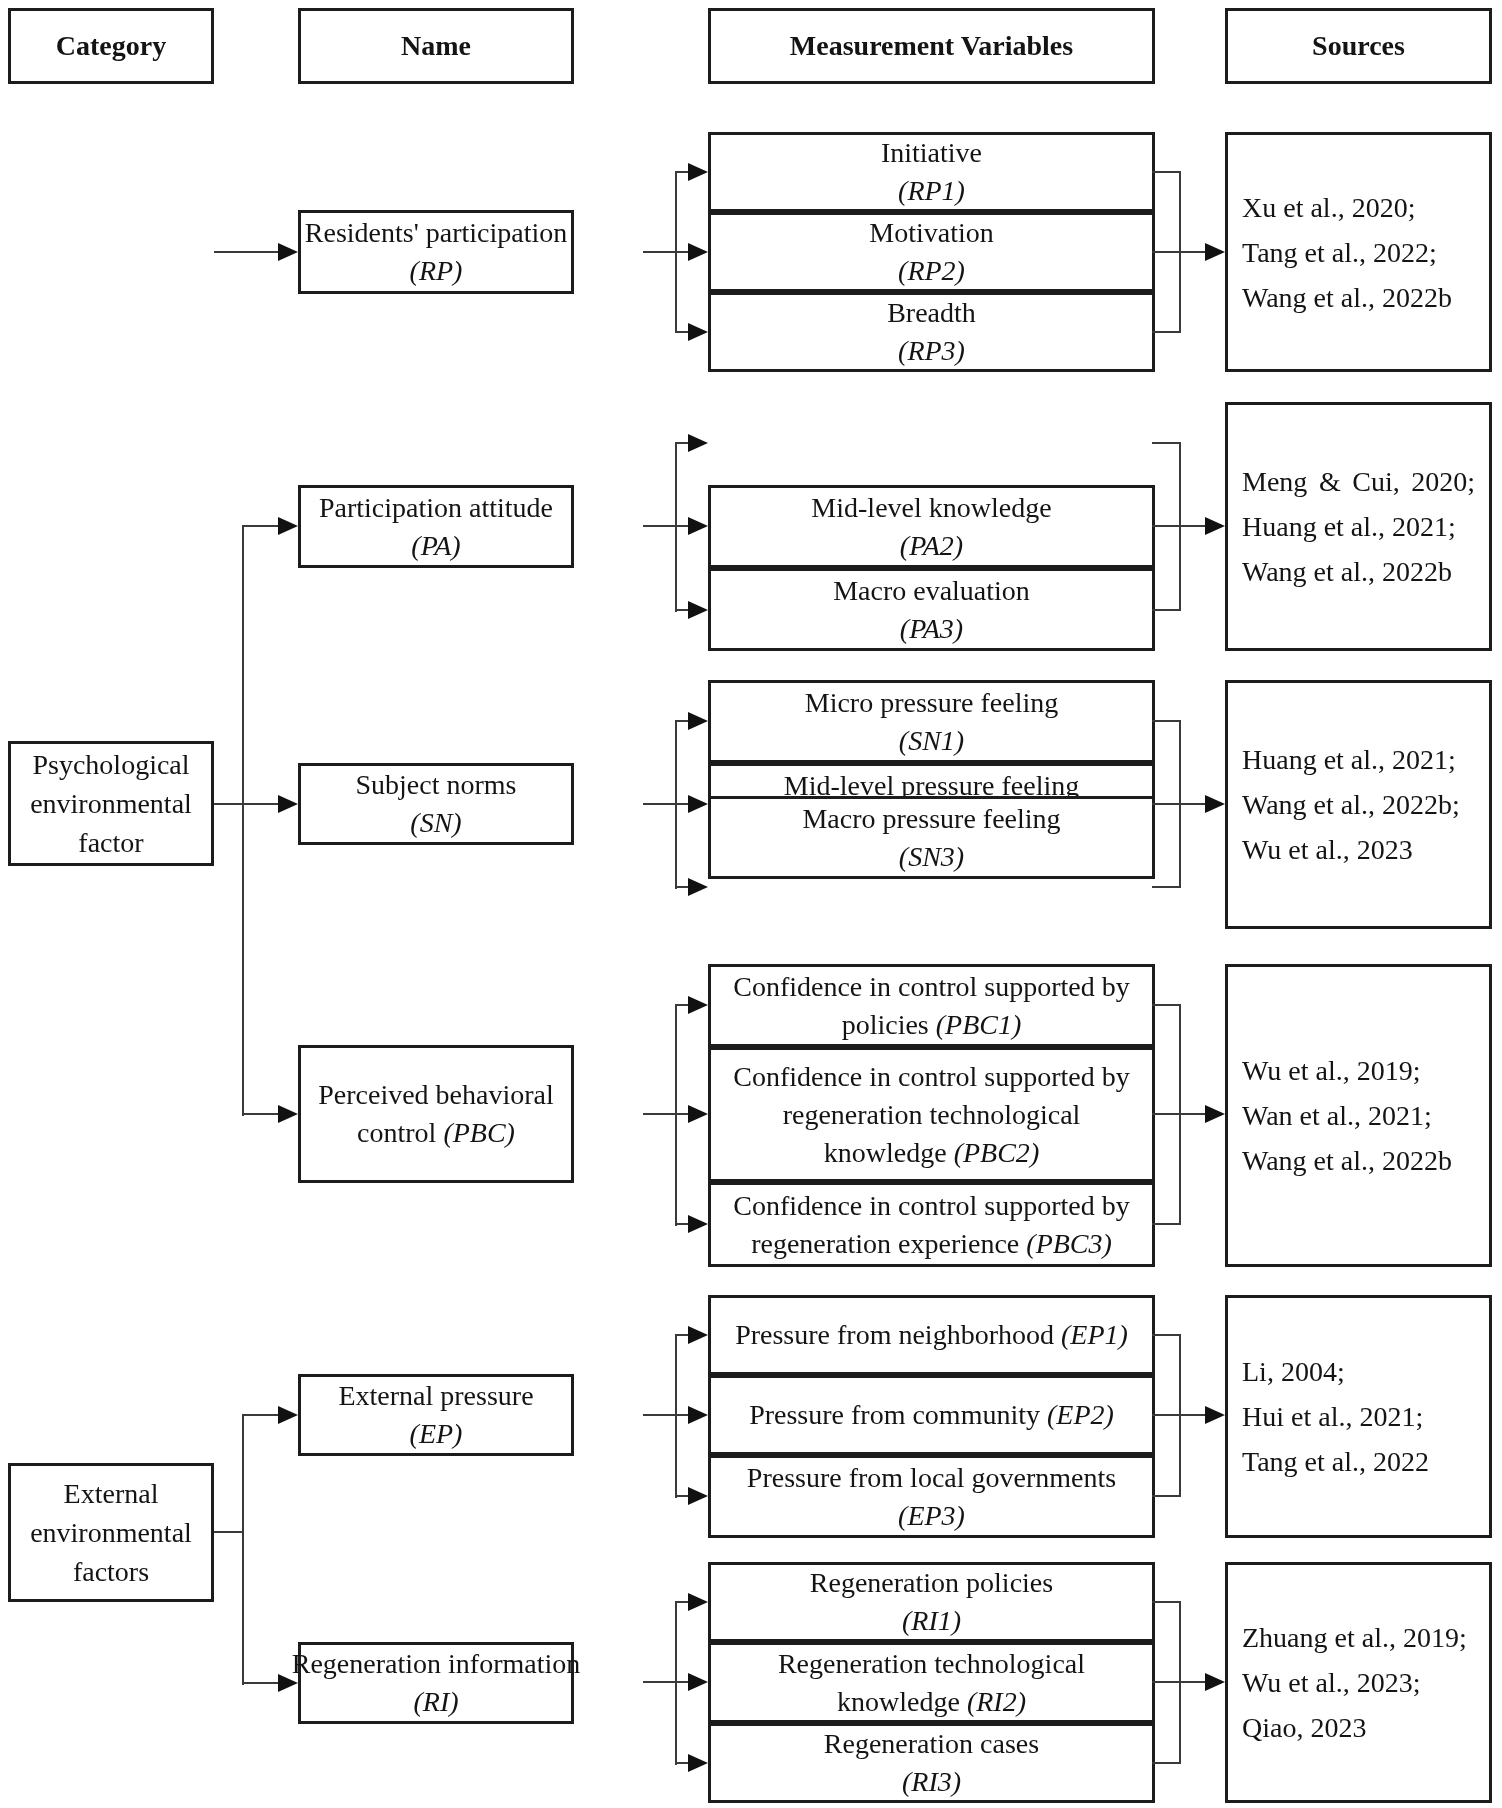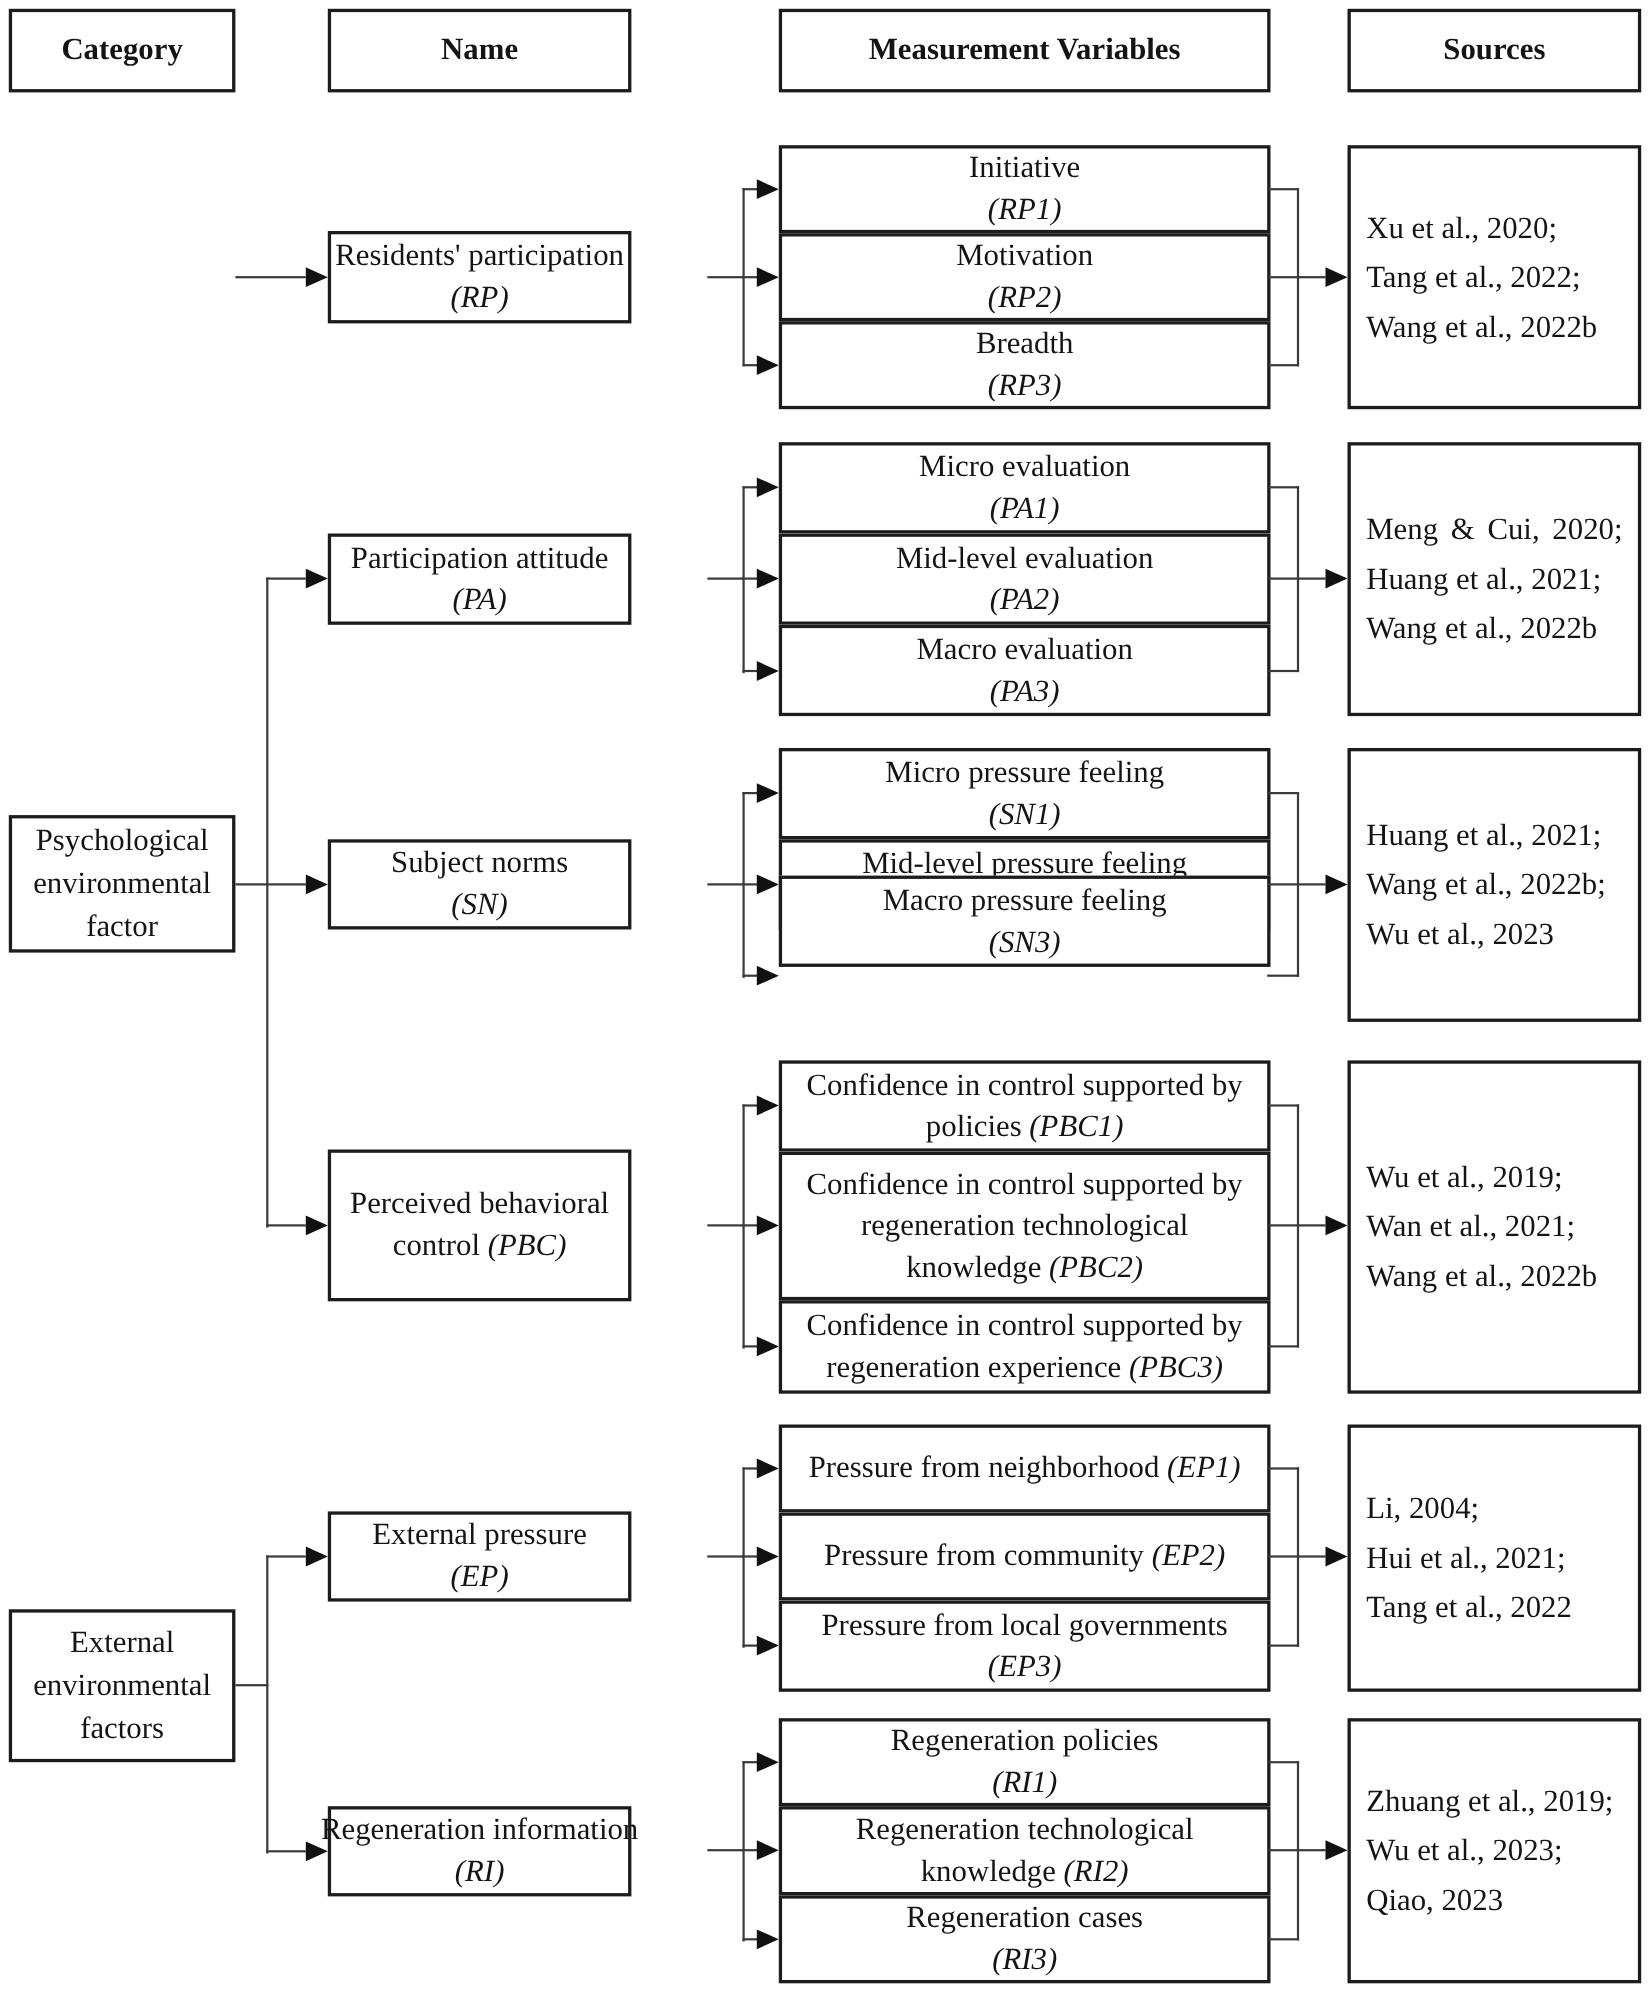--- a/index.html
+++ b/index.html
@@ -101,26 +101,22 @@
 
   <div class="hl" style="left:643px;top:525px;width:33px"></div>
   <div class="vl" style="left:675px;top:442px;height:170px"></div>
   <div class="hl" style="left:675px;top:442px;width:14px"></div>
   <div class="hl" style="left:675px;top:525px;width:14px"></div>
   <div class="hl" style="left:675px;top:609px;width:14px"></div>
   <div class="arr" style="left:688px;top:434px"></div>
   <div class="arr" style="left:688px;top:517px"></div>
   <div class="arr" style="left:688px;top:601px"></div>
 
-  <div class="box c-mv" style="top:402px;height:83px">
-    <div class="line">Micro evaluation</div>
-    <div class="line"><span></span><i class="code">(<span>PA1</span>)</i></div>
-  </div>
   <div class="box c-mv" style="top:485px;height:83px">
-    <div class="line">Mid-level evaluation</div>
+    <div class="line">Mid-level knowledge</div>
     <div class="line"><span></span><i class="code">(<span>PA2</span>)</i></div>
   </div>
   <div class="box c-mv" style="top:568px;height:83px">
     <div class="line">Macro evaluation</div>
     <div class="line"><span></span><i class="code">(<span>PA3</span>)</i></div>
   </div>
 
   <div class="hl" style="left:1152px;top:442px;width:29px"></div>
   <div class="hl" style="left:1152px;top:609px;width:29px"></div>
   <div class="vl" style="left:1179px;top:442px;height:169px"></div>

